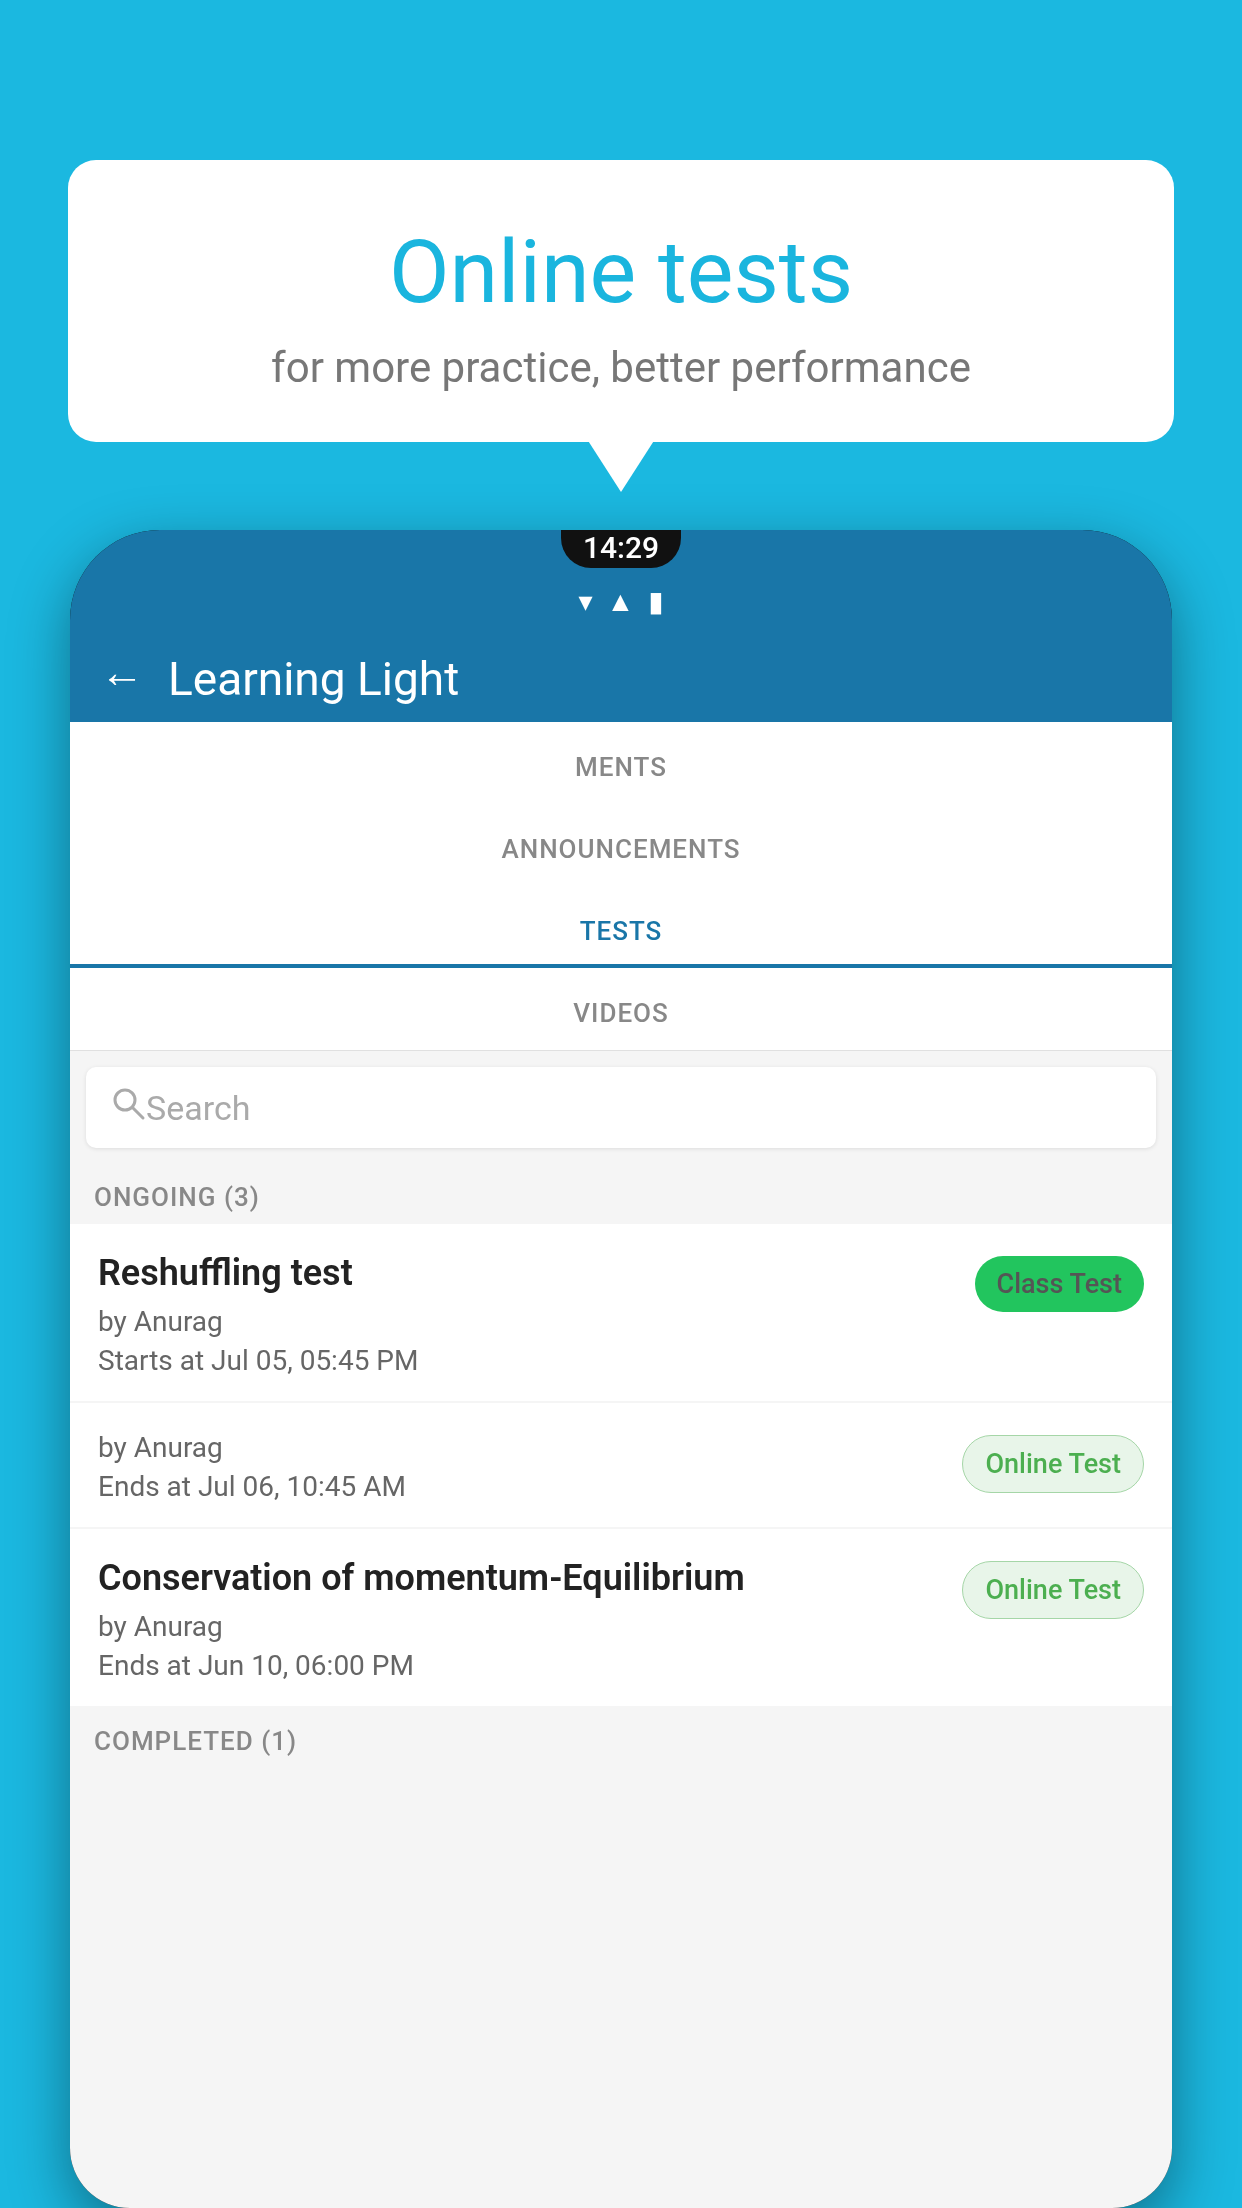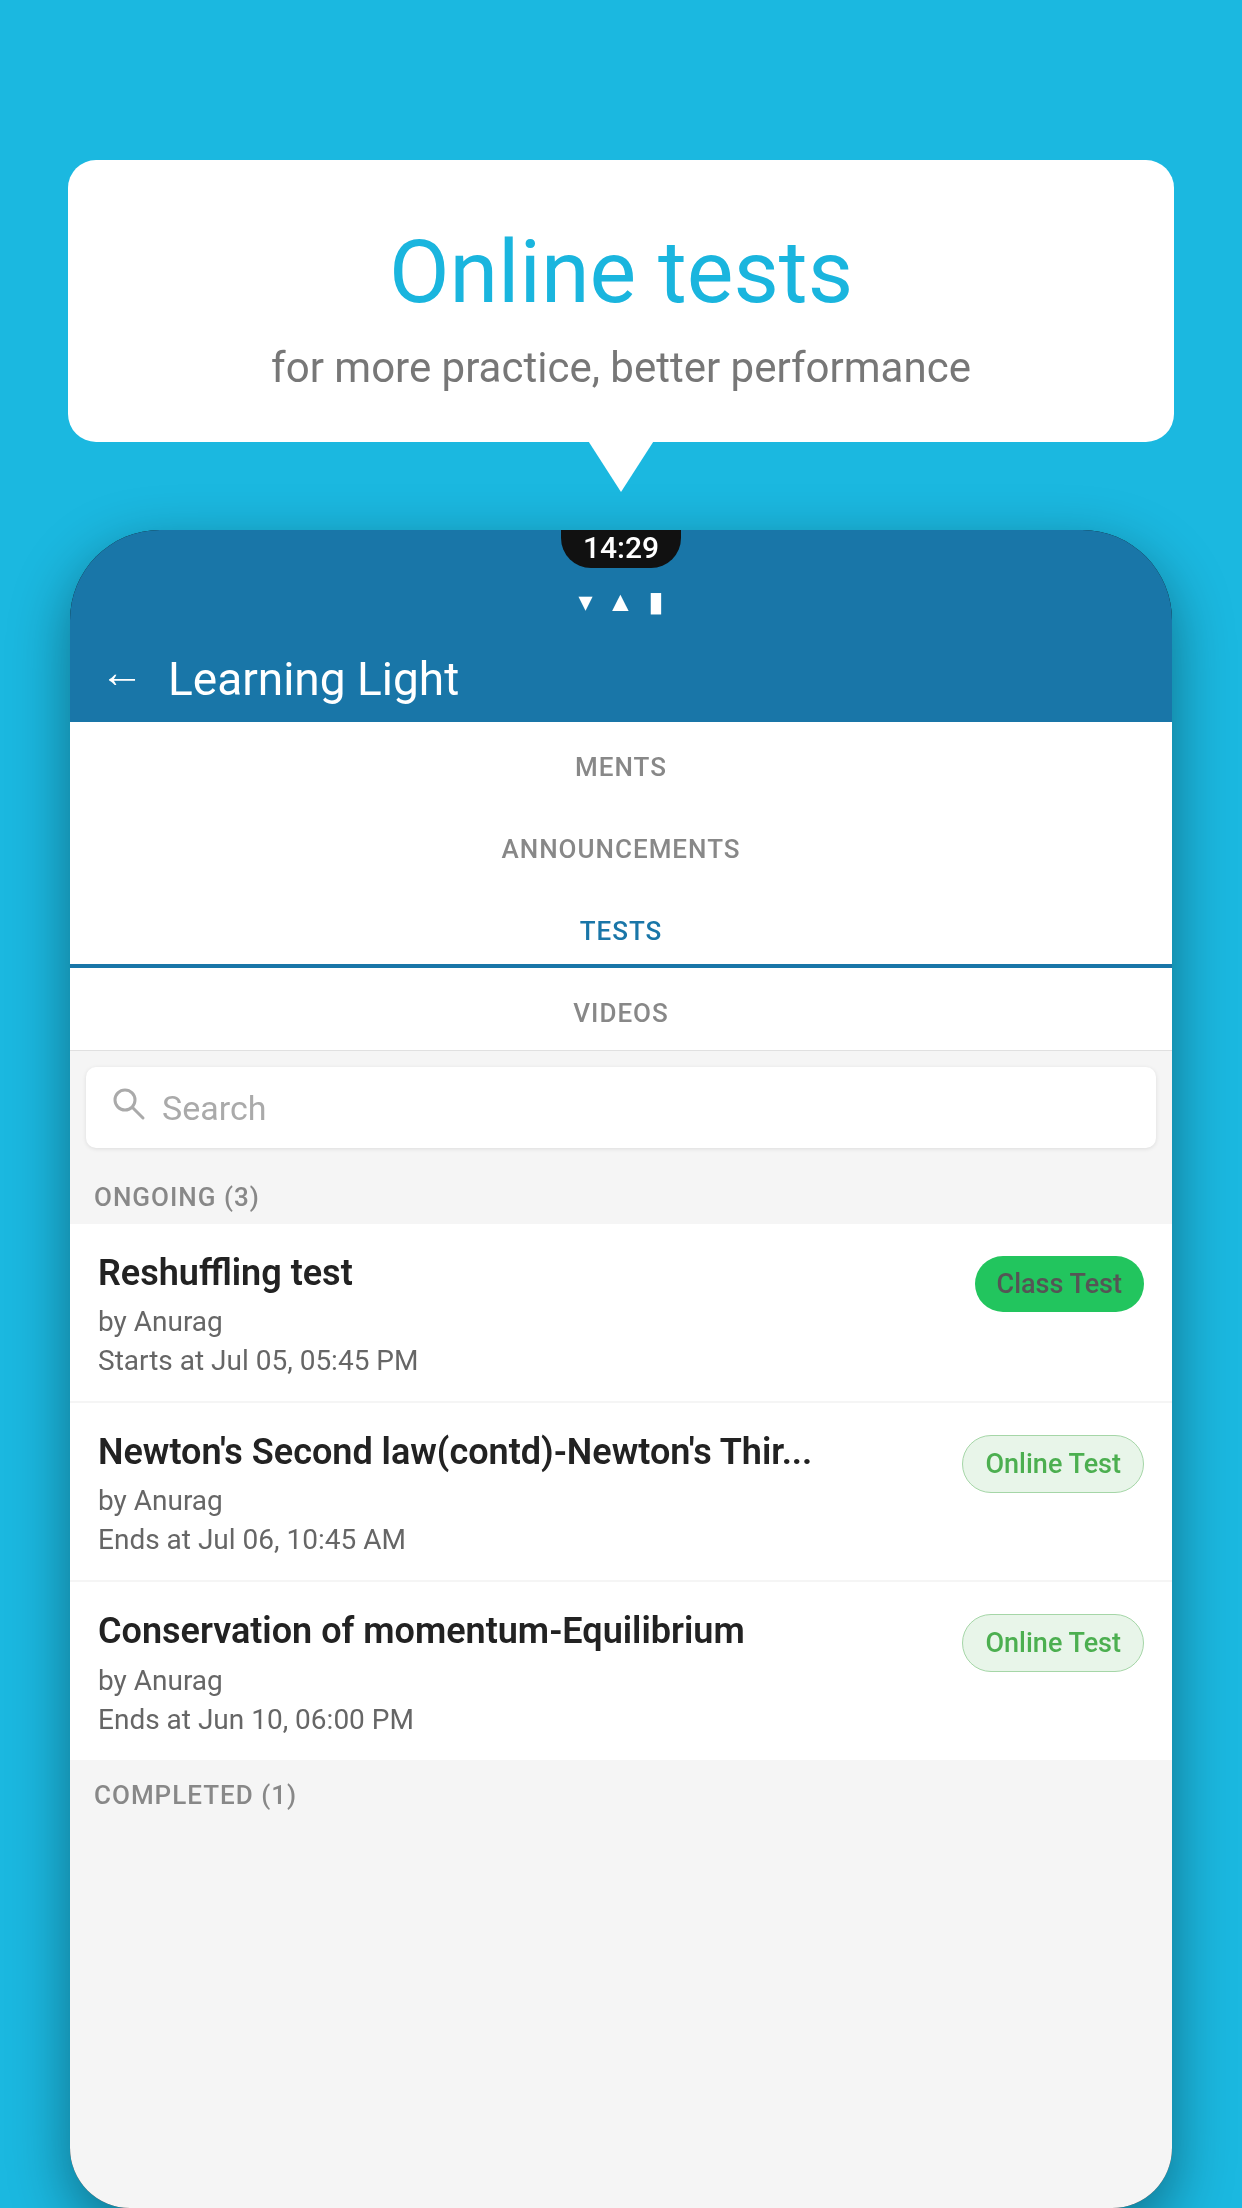--- a/index.html
+++ b/index.html
@@ -158,21 +158,20 @@
     }
 
     
     .search-bar {
       background: white;
       margin: 16px;
       border-radius: 10px;
       display: flex;
       align-items: center;
       padding: 18px 24px;
-      gap: 16px;
       box-shadow: 0 1px 4px rgba(0,0,0,0.1);
     }
     .search-icon-svg {
       color: #aaa;
       font-size: 36px;
     }
     .search-placeholder {
       font-size: 34px;
       color: #aaa;
     }
@@ -303,21 +302,20 @@
       <div class="test-info">
         <div class="test-name">Reshuffling test</div>
         <div class="test-author">by Anurag</div>
         <div class="test-date">Starts at  Jul 05, 05:45 PM</div>
       </div>
       <div class="test-badge badge-class">Class Test</div>
     </div>
 
     <div class="test-item">
       <div class="test-info">
-        <div class="test-name">Newton's Second law(contd)-Newton's Thir...</div>
         <div class="test-author">by Anurag</div>
         <div class="test-date">Ends at  Jul 06, 10:45 AM</div>
       </div>
       <div class="test-badge badge-online">Online Test</div>
     </div>
 
     <div class="test-item">
       <div class="test-info">
         <div class="test-name">Conservation of momentum-Equilibrium</div>
         <div class="test-author">by Anurag</div>

